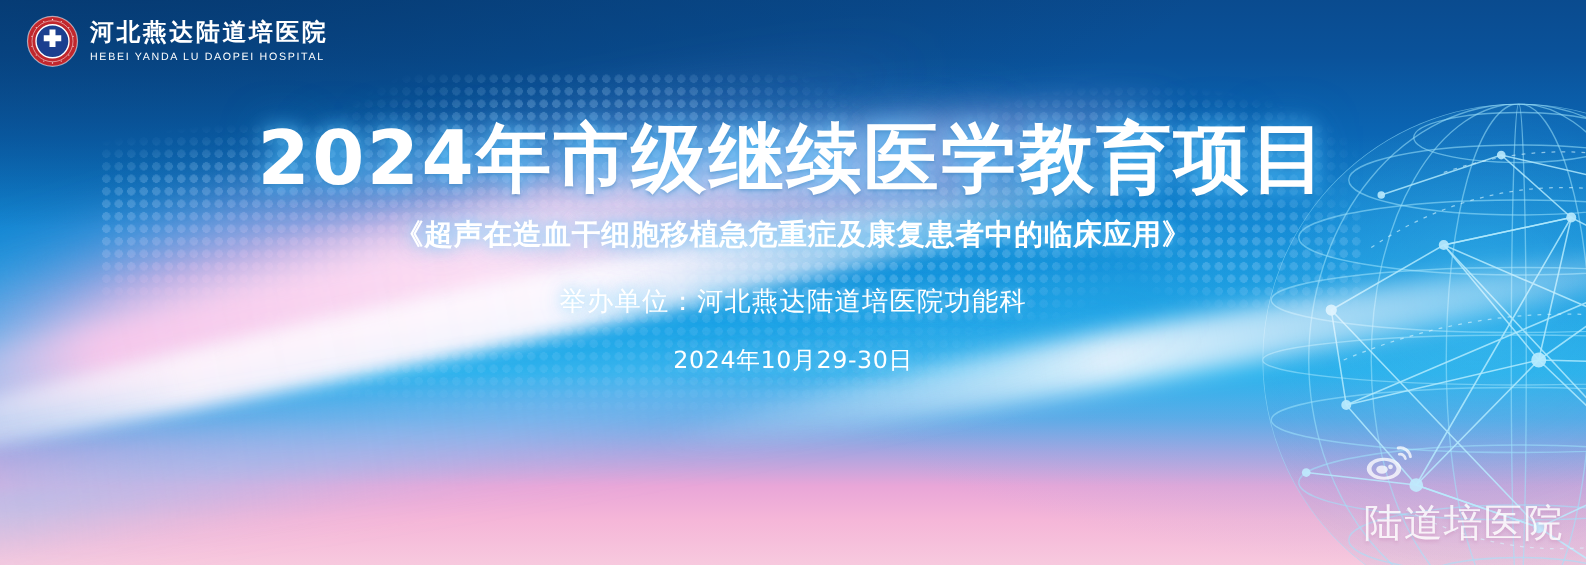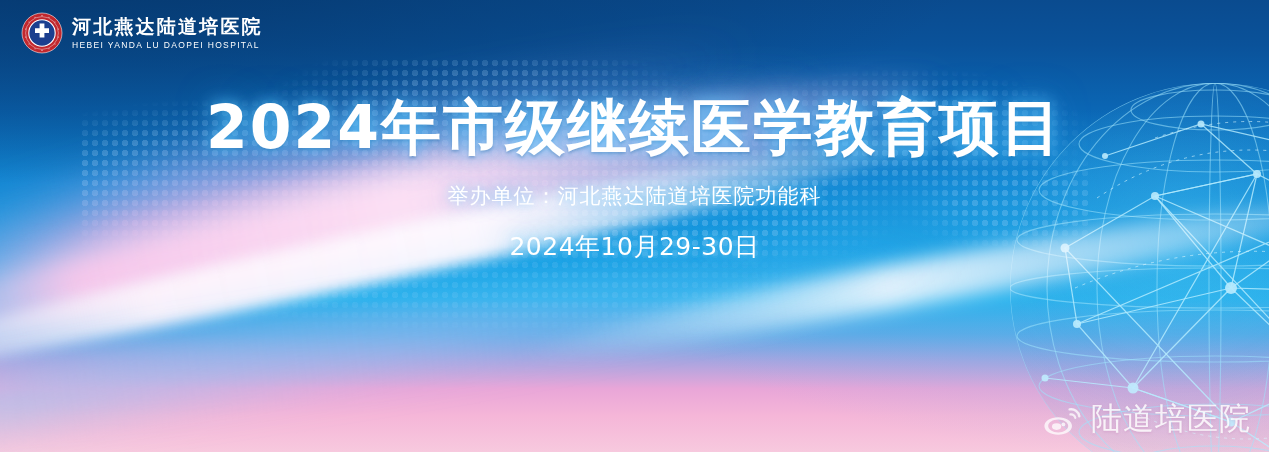--- a/index.html
+++ b/index.html
@@ -163,34 +163,35 @@
     font-size:21px;
     font-weight:normal;
     letter-spacing:1px;
     font-family:"DejaVu Sans","Liberation Sans",sans-serif;
     text-shadow:0 0 10px rgba(130,220,255,.75), 0 0 20px rgba(60,170,240,.4);
     white-space:nowrap;
   }
   .date{
     margin-top:20px;
     color:#ffffff;
-    font-size:25px;
+    font-size:19px;
     font-weight:normal;
     letter-spacing:.5px;
     font-family:"DejaVu Sans","Liberation Sans",sans-serif;
     text-shadow:0 0 10px rgba(130,220,255,.7), 0 0 20px rgba(60,170,240,.35);
     white-space:nowrap;
   }
 
   
   .watermark{
     position:absolute;right:18px;bottom:12px;
-    display:flex;align-items:flex-end;gap:9px;
+    display:flex;align-items:flex-start;gap:9px;
     z-index:12;
     opacity:.82;
+    flex-direction:column;
   }
   .wm-icon{width:40px;height:34px;flex:0 0 auto;}
   .wm-icon svg{display:block;width:40px;height:34px;}
   .wm-text{
     color:#ffffff;font-size:31px;font-weight:normal;letter-spacing:1px;
     font-family:"DejaVu Sans","Liberation Sans",sans-serif;
     text-shadow:0 1px 3px rgba(190,120,170,.45);
     white-space:nowrap;
   }
 </style>
@@ -312,20 +313,21 @@
       </svg>
     </div>
     <div class="logo-text">
       <div class="logo-cn">河北燕达陆道培医院</div>
       <div class="logo-en">HEBEI YANDA LU DAOPEI HOSPITAL</div>
     </div>
   </div>
 
   <div class="content">
     <div class="title">2024年市级继续医学教育项目</div>
+    <div class="subtitle">《超声在造血干细胞移植急危重症及康复患者中的临床应用》</div>
     <div class="host">举办单位：河北燕达陆道培医院功能科</div>
     <div class="date">2024年10月29-30日</div>
   </div>
 
   <div class="watermark">
     <div class="wm-icon">
       <svg viewBox="0 0 40 34" xmlns="http://www.w3.org/2000/svg">
         <g fill="#ffffff" fill-opacity=".92">
           <path d="M16.2 11.2C8.6 11.2 2.4 15.1 2.4 20c0 4.9 6.2 8.8 13.8 8.8s13.8-3.9 13.8-8.8c0-4.9-6.2-8.8-13.8-8.8zm0 15.2c-5.5 0-10-2.9-10-6.4s4.5-6.4 10-6.4 10 2.9 10 6.4-4.5 6.4-10 6.4z"></path>
           <ellipse cx="14.6" cy="20.6" rx="4.6" ry="3.3"></ellipse>

